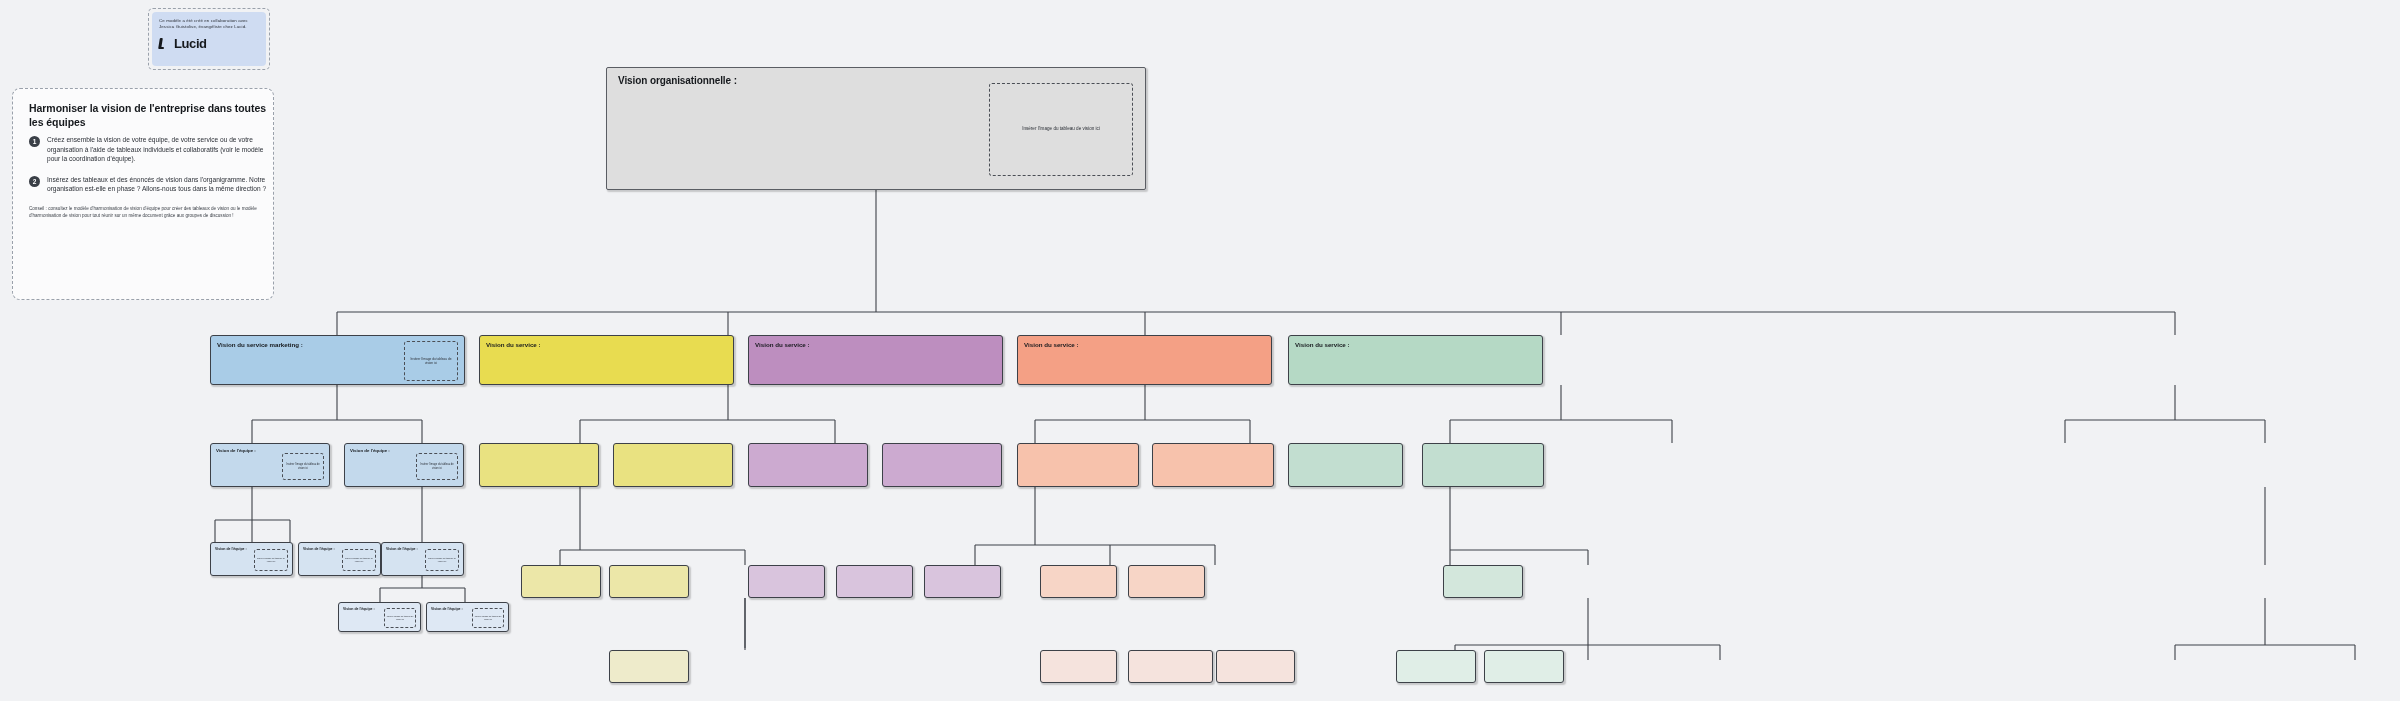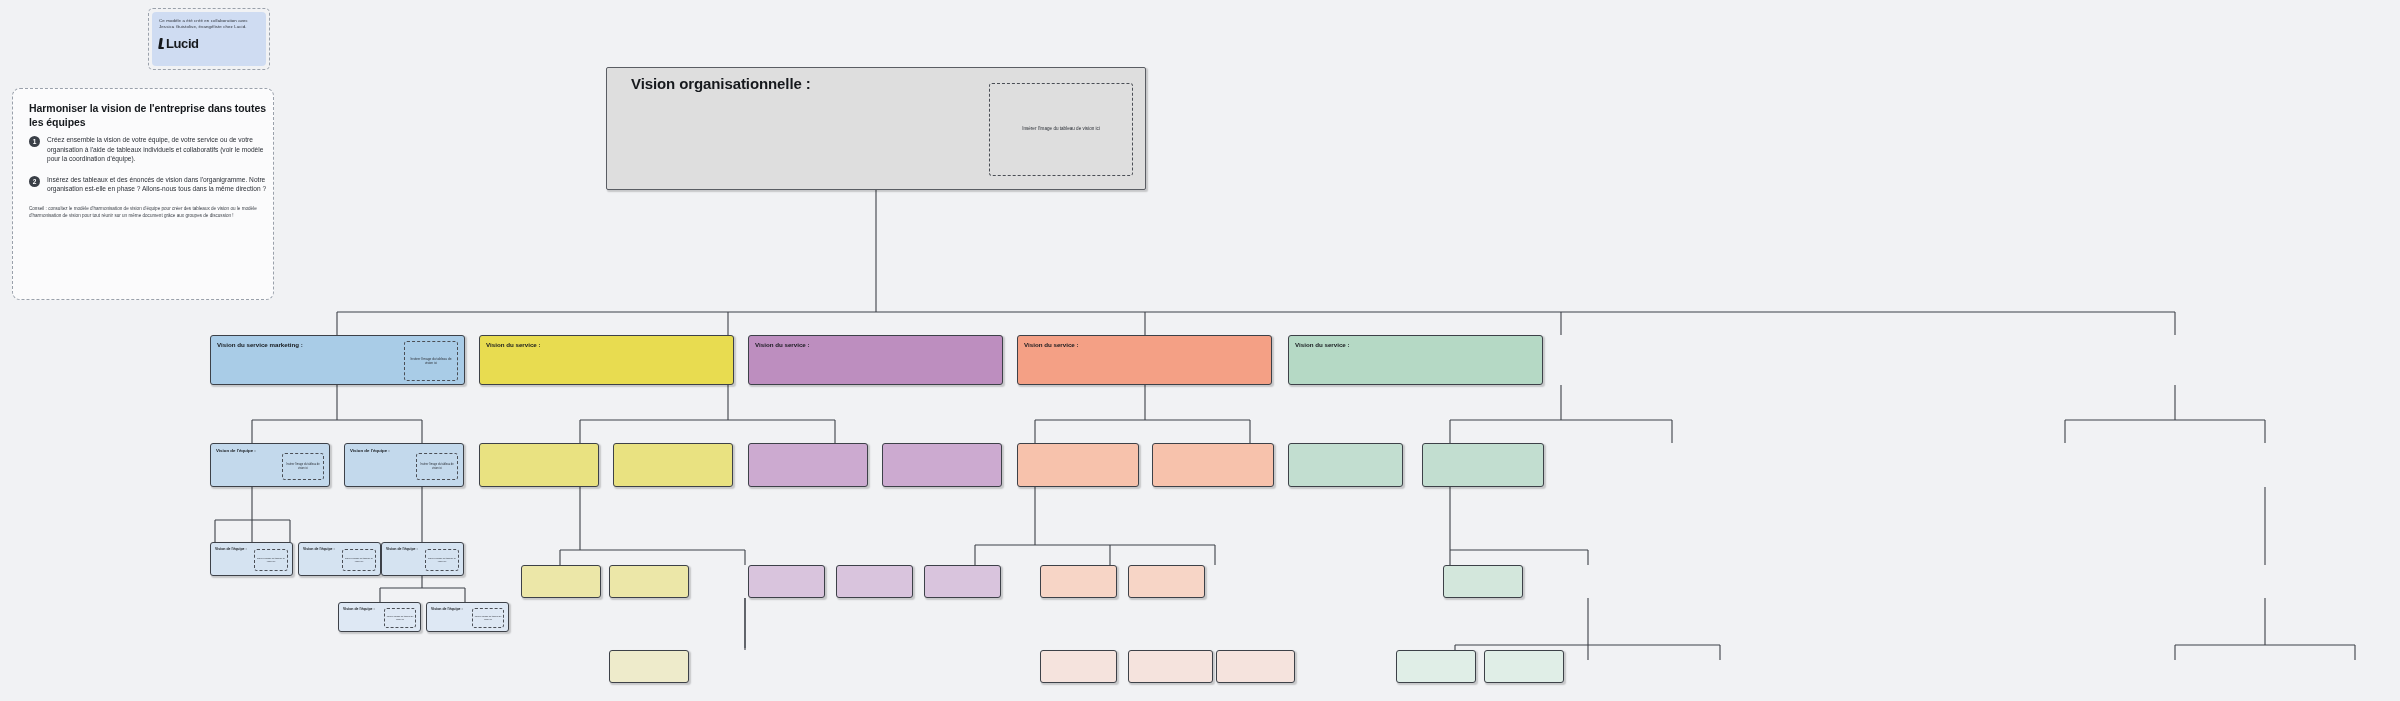--- a/index.html
+++ b/index.html
@@ -25,21 +25,21 @@
     background:#f1f2f4;
     padding:3px;
   }
   .lucid-inner{
     background:#cfdcf2;border-radius:4px;width:100%;height:100%;
     box-sizing:border-box;padding:6px 7px 4px 7px;
   }
   .lucid-credit{font-size:4.4px;line-height:6.3px;color:#2b2f36;letter-spacing:.1px;}
   .lucid-logo{
     margin-top:5px;font-size:13px;font-weight:700;letter-spacing:-.4px;color:#16191d;
-    display:flex;align-items:center;gap:1px;
+    display:flex;align-items:center;gap:9px;
   }
   .lucid-mark{
     display:inline-block;width:5px;height:12px;position:relative;margin-right:1px;
   }
   .lucid-mark:before{
     content:"";position:absolute;left:0;top:1px;width:2.6px;height:11px;background:#16191d;
     transform:skewX(-9deg);border-radius:1px;
   }
   .lucid-mark:after{
     content:"";position:absolute;left:0px;bottom:0;width:5px;height:2.6px;background:#16191d;border-radius:1px;
@@ -73,21 +73,21 @@
   }
   .node .ttl{
     position:absolute;left:6px;top:4px;
     font-weight:700;color:#16191d;white-space:nowrap;
   }
   
   #root{
     left:606px;top:67px;width:540px;height:123px;
     background:#dedede;border:1px solid #5a5d63;border-radius:2px;
   }
-  #root .ttl{font-size:15px;left:24px;top:7px;letter-spacing:-.1px;}
+  #root .ttl{font-size:10px;left:11px;top:7px;letter-spacing:-.1px;}
   .ph{
     position:absolute;box-sizing:border-box;
     border:1.3px dashed #4a4e55;border-radius:3px;
     display:flex;align-items:center;justify-content:center;text-align:center;
     color:#2b2f36;
   }
   #root .ph{
     right:12px;top:15px;width:144px;height:93px;font-size:4.6px;line-height:6.5px;
   }
 

